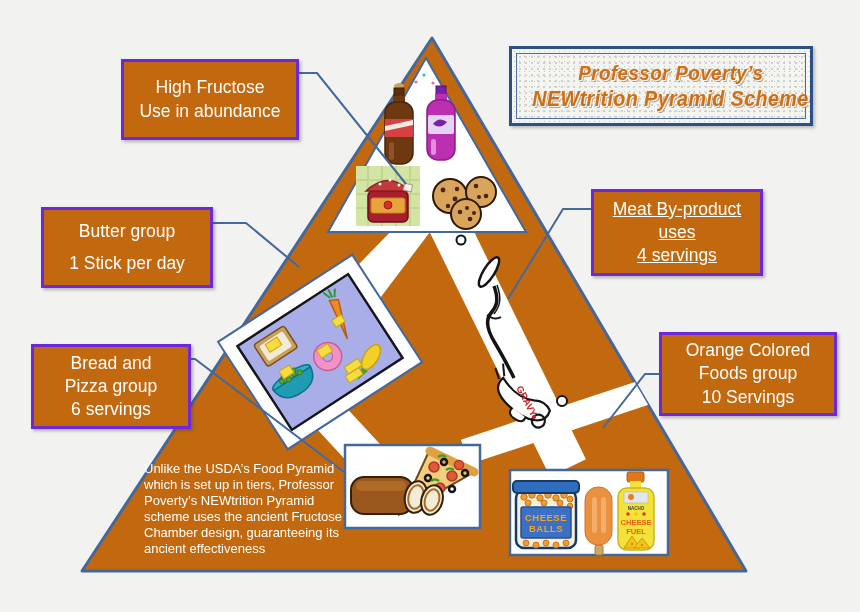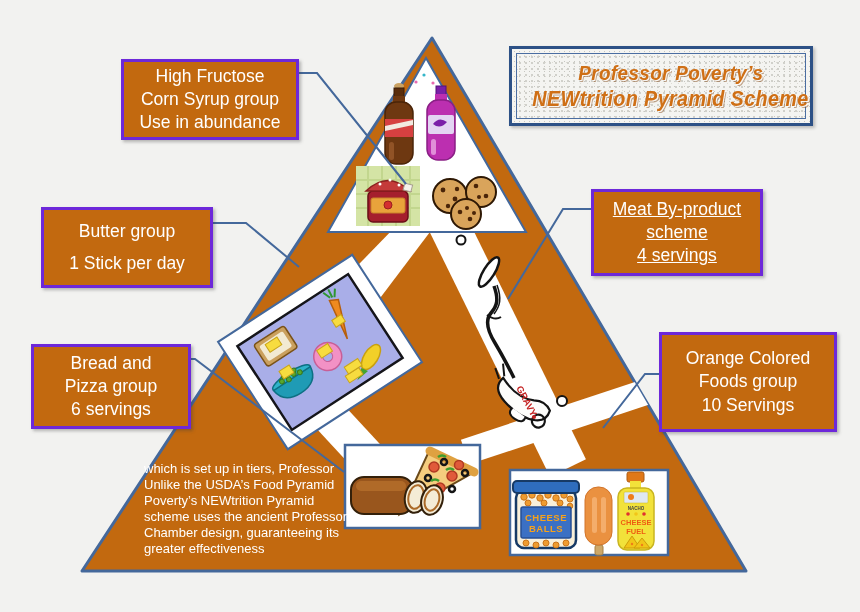--- a/index.html
+++ b/index.html
@@ -285,50 +285,49 @@
 
   <div class="title-box" style="left:509px;top:46px;width:304px;height:80px;">
     <div class="title-inner">
       <div class="title-line t1">Professor Poverty’s</div>
       <div class="title-line t2">NEWtrition Pyramid Scheme</div>
     </div>
   </div>
 
   <div class="callout" style="left:121px;top:59px;width:178px;height:81px;">
     <div>High Fructose</div>
-    <div>Corn Syrup group</div>
     <div>Use in abundance</div>
   </div>
 
   <div class="callout" style="left:41px;top:207px;width:172px;height:81px;gap:8px;">
     <div>Butter group</div>
     <div>1 Stick per day</div>
   </div>
 
   <div class="callout" style="left:31px;top:344px;width:160px;height:85px;text-align:right;">
     <div>Bread and</div>
     <div>Pizza group</div>
     <div>6 servings</div>
   </div>
 
   <div class="callout" style="left:591px;top:189px;width:172px;height:87px;text-decoration:underline;">
     <div>Meat By-product</div>
-    <div>scheme</div>
+    <div>uses</div>
     <div>4 servings</div>
   </div>
 
-  <div class="callout" style="left:659px;top:332px;width:178px;height:100px;">
+  <div class="callout" style="left:659px;top:332px;width:178px;height:84px;">
     <div>Orange Colored</div>
     <div>Foods group</div>
     <div>10 Servings</div>
   </div>
 
   <div class="description" style="left:144px;top:461px;">
+    <div>Unlike the USDA’s Food Pyramid</div>
     <div>which is set up in tiers, Professor</div>
-    <div>Unlike the USDA’s Food Pyramid</div>
     <div>Poverty’s NEWtrition Pyramid</div>
-    <div>scheme uses the ancient Professor</div>
+    <div>scheme uses the ancient Fructose</div>
     <div>Chamber design, guaranteeing its</div>
-    <div>greater effectiveness</div>
+    <div>ancient effectiveness</div>
   </div>
 
 
 </div>
 
 </body></html>

